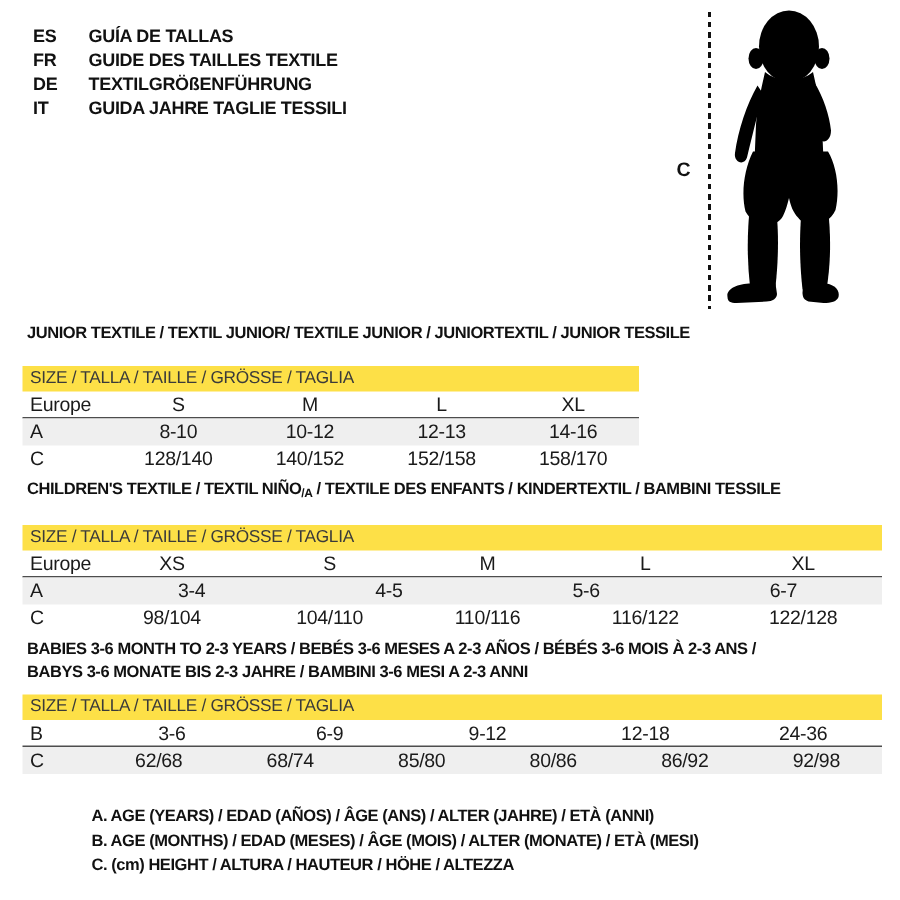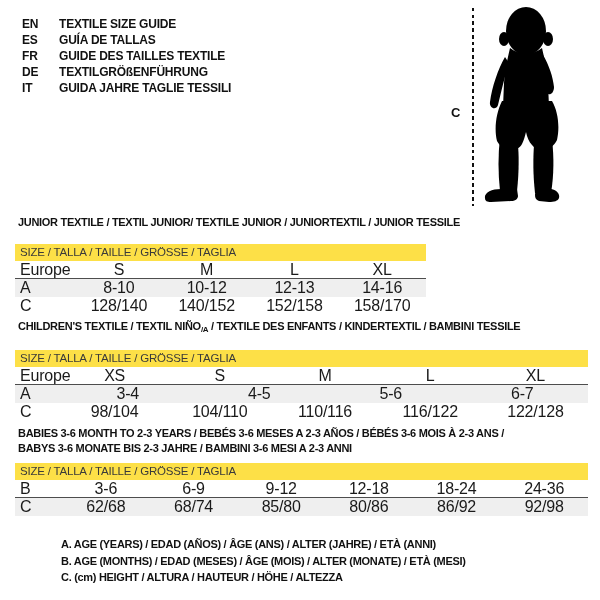--- a/index.html
+++ b/index.html
@@ -33,21 +33,21 @@
     letter-spacing: -0.3px; white-space: nowrap; color: #111; text-align: right;
   }
   .title-sub { font-size: 8px; vertical-align: -2px; font-weight: bold; }
 
   
   .size-table { position: absolute; left: 15px; }
   .size-table .hdr {
     background: #fde047; color: #3a3a3a; font-size: 11.5px; height: 17px;
     line-height: 17px; padding-left: 5px; letter-spacing: -0.2px;
   }
-  .trow { display: flex; height: 18px; line-height: 18px; font-size: 16px; letter-spacing: -0.2px; color: #1a1a1a; }
+  .trow { display: flex; height: 18px; line-height: 18px; font-size: 13px; letter-spacing: -0.2px; color: #1a1a1a; }
   .trow.divider { border-bottom: 1px solid #4d4d4d; box-sizing: border-box; }
   .trow.shaded { background: #efefef; }
   .tlabel { box-sizing: border-box; padding-left: 5px; }
   .tbl-junior { width: 411px; }
   .tbl-junior .tlabel { width: 60px; }
   .tbl-wide { width: 573px; }
   .tbl-wide .tlabel { width: 47px; }
   .tcell { flex: 1; text-align: center; }
 
   
@@ -55,24 +55,20 @@
     position: absolute; left: 18px; font-weight: bold; font-size: 11px;
     letter-spacing: -0.3px; white-space: nowrap; color: #111; margin-left: 43px;
   }
 </style>
 </head>
 <body>
 
 <div class="canvas">
 
   <div class="lang-block">
-    <div class="lang-row">
-      <span class="lang-code">EN</span>
-      <span class="lang-label">TEXTILE SIZE GUIDE</span>
-    </div>
     <div class="lang-row">
       <span class="lang-code">ES</span>
       <span class="lang-label">GUÍA DE TALLAS</span>
     </div>
     <div class="lang-row">
       <span class="lang-code">FR</span>
       <span class="lang-label">GUIDE DES TAILLES TEXTILE</span>
     </div>
     <div class="lang-row">
       <span class="lang-code">DE</span>
@@ -167,21 +163,20 @@
     <span>BABYS 3-6 MONATE BIS 2-3 JAHRE / BAMBINI 3-6 MESI A 2-3 ANNI</span>
   </div>
   <div class="size-table tbl-wide" style="top:463px">
     <div class="hdr">SIZE / TALLA / TAILLE / GRÖSSE / TAGLIA</div>
     <div class="trow divider">
       <div class="tlabel">B</div>
       <div class="tcell">3-6</div>
       <div class="tcell">6-9</div>
       <div class="tcell">9-12</div>
       <div class="tcell">12-18</div>
-      <div class="tcell">18-24</div>
       <div class="tcell">24-36</div>
     </div>
     <div class="trow shaded">
       <div class="tlabel">C</div>
       <div class="tcell">62/68</div>
       <div class="tcell">68/74</div>
       <div class="tcell">85/80</div>
       <div class="tcell">80/86</div>
       <div class="tcell">86/92</div>
       <div class="tcell">92/98</div>

